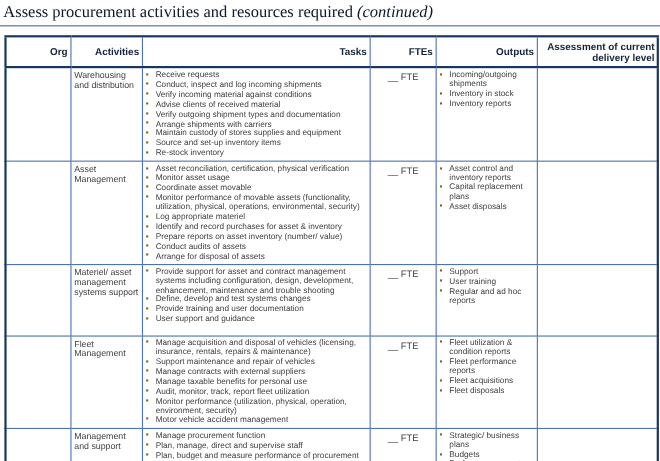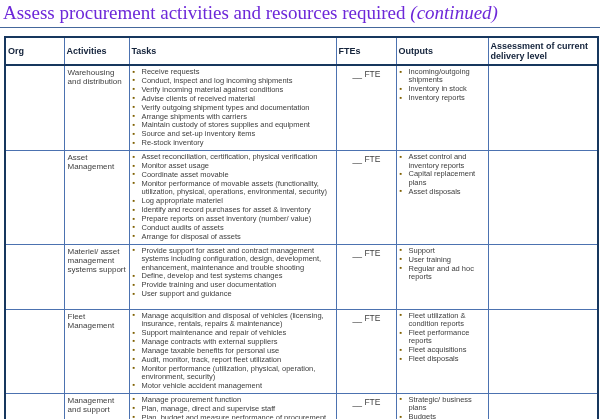--- a/index.html
+++ b/index.html
@@ -6,22 +6,22 @@
   html,body { width:600px; height:419px; background:#ffffff; overflow:hidden; }
   body { font-family:"Liberation Sans", sans-serif; color:#404040; }
 
   .title-wrap {
     width:600px;
     padding:2px 4px 3px 3px;
     border-bottom:1px solid #44679B;
   }
   .title {
     font-family:"Liberation Serif", serif;
-    font-size:19px;
-    color:#6d28d9;
+    font-size:15px;
+    color:#0f172a;
     white-space:nowrap;
     text-align:right;
   }
   .title .cont { font-style:italic; }
 
   table.main {
     border-collapse:collapse;
     table-layout:fixed;
     width:593px;
     margin:8px 0 0 4px;
@@ -32,21 +32,21 @@
 
   th, td {
     border:1px solid #4C72B0;
     vertical-align:top;
     padding:2px 2px 2px 3px;
   }
   thead th {
     border-bottom:2px solid #17375E;
     border-top:2px solid #17375E;
     vertical-align:middle;
-    text-align:left;
+    text-align:right;
     font-size:9px;
     line-height:10px;
     color:#14233B;
     font-weight:bold;
     padding:3px 2px;
   }
   td.org { }
   td.activity { font-size:8px; line-height:9px; }
   td.fte { text-align:center; font-size:8.5px; padding-top:3px; }
   ul.bullets { list-style:none; }

